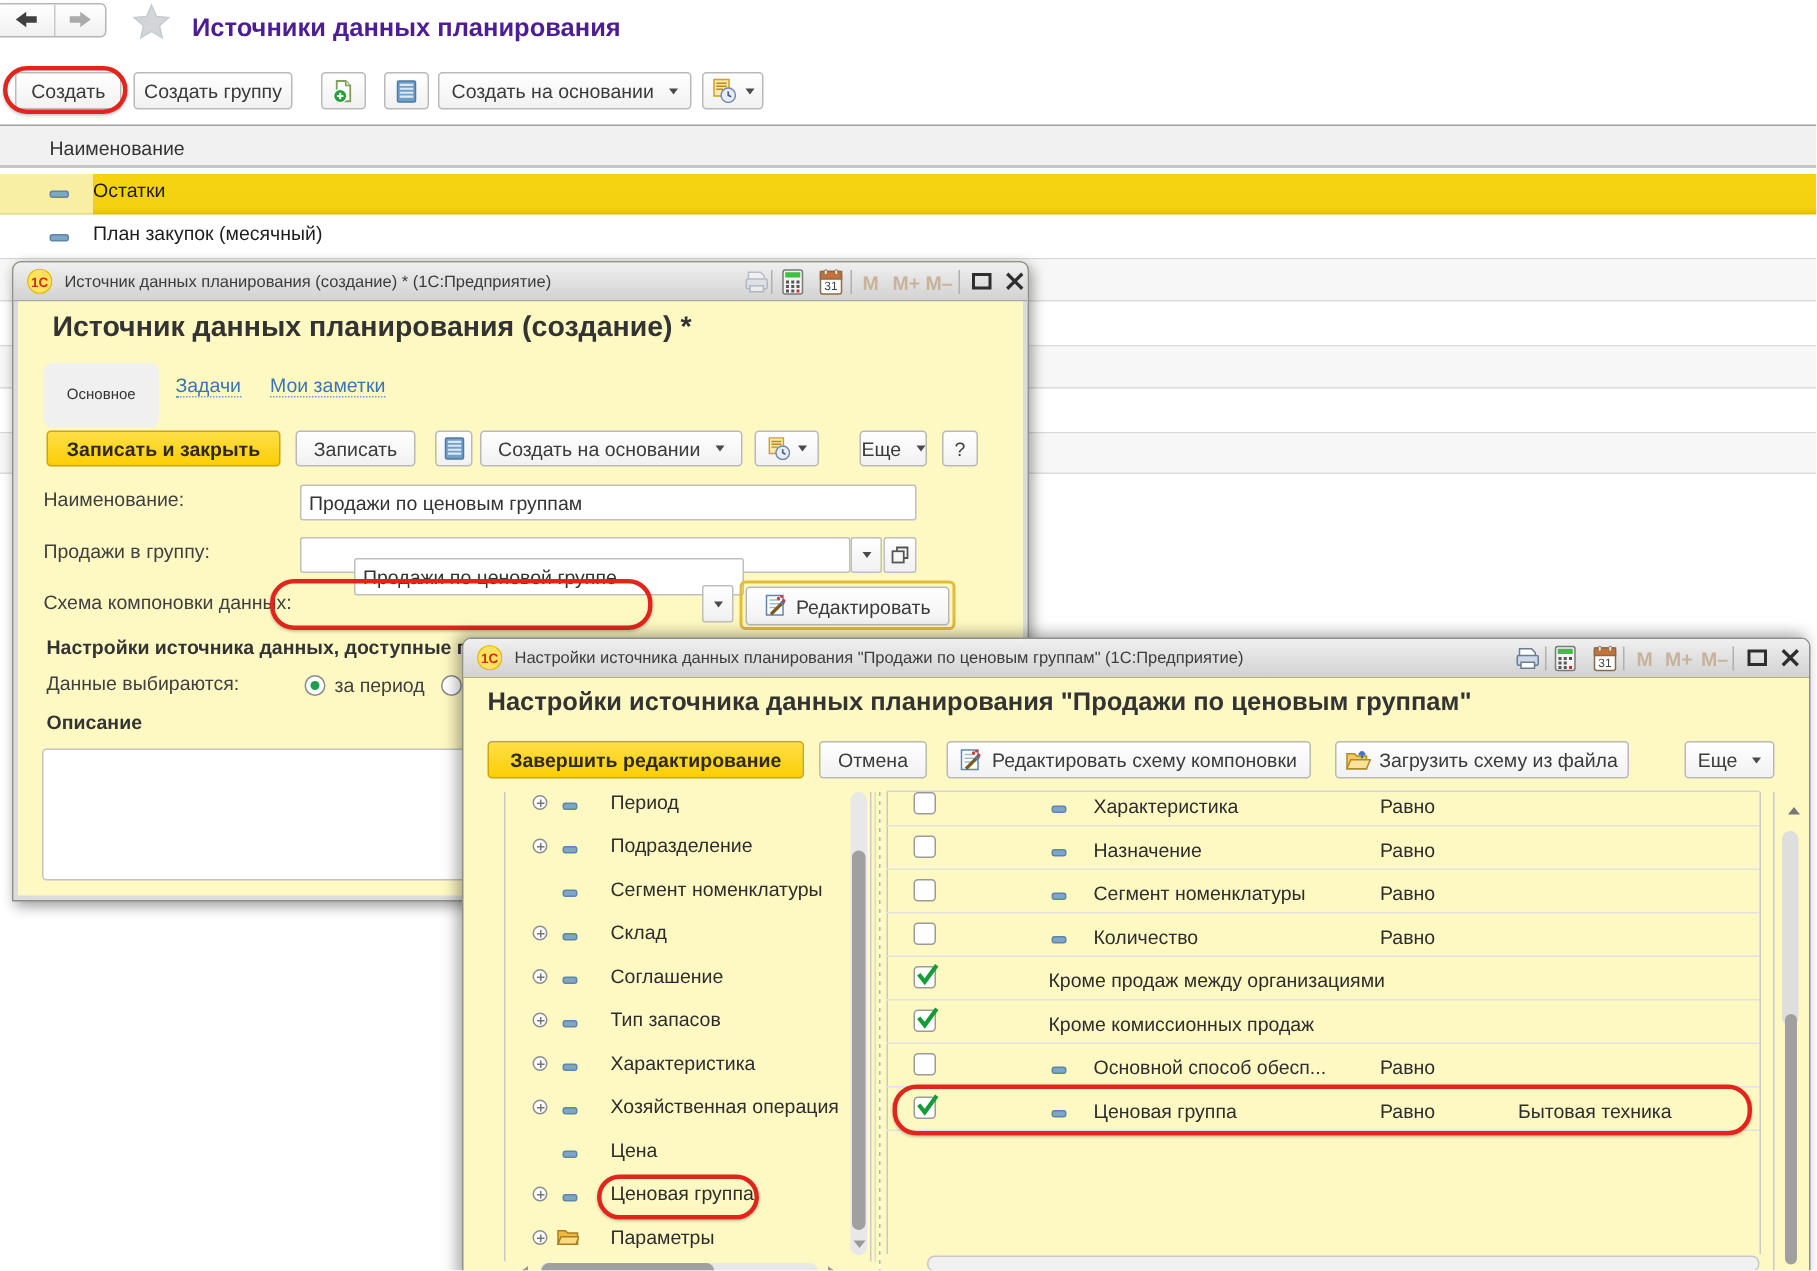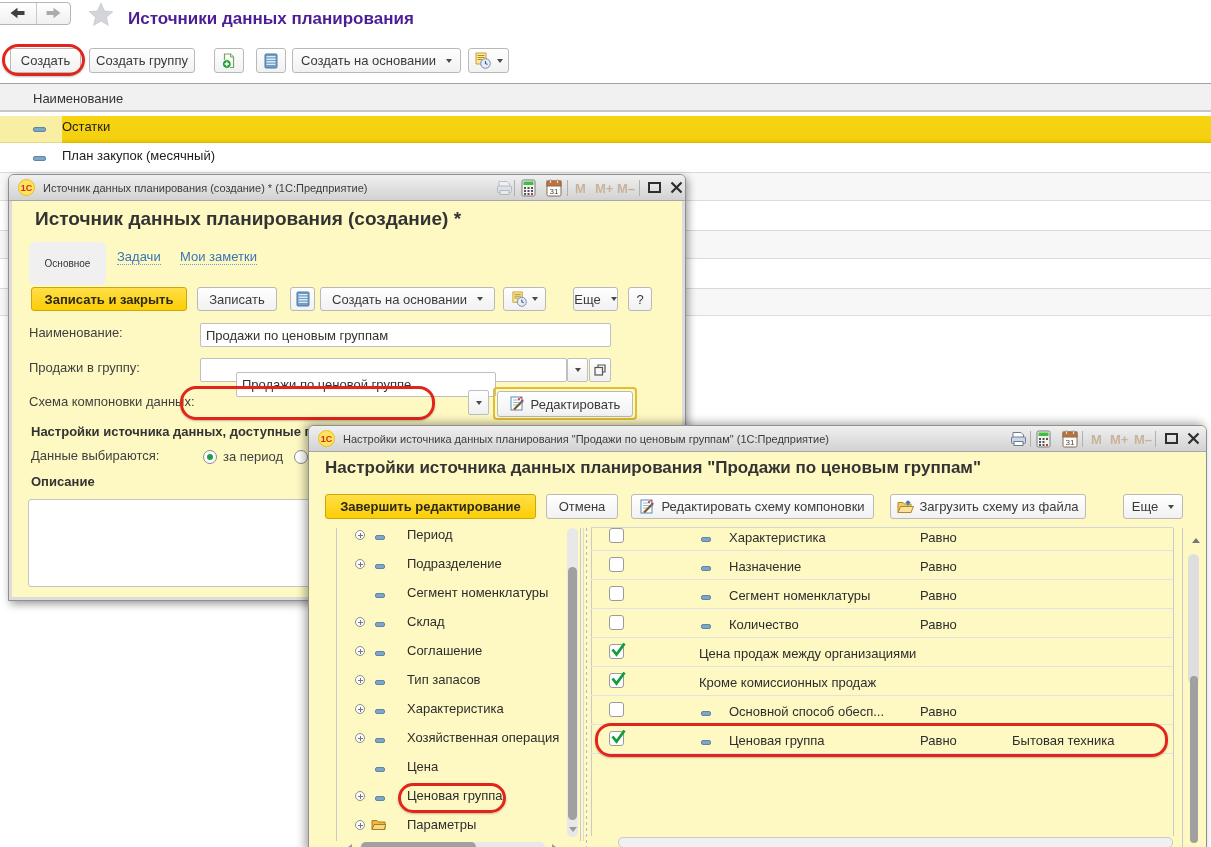--- a/index.html
+++ b/index.html
@@ -349,21 +349,21 @@
       <div class="treetxt" style="left:420px; top:162px;">Сегмент номенклатуры</div>
   <div class="treetxt" style="left:611px; top:162px;">Равно</div>
   <div class="chk" style="left:300px; top:189px;"></div>
   <div class="dash2" style="left:392px; top:197.5px;"></div>
       <div class="treetxt" style="left:420px; top:191px;">Количество</div>
   <div class="treetxt" style="left:611px; top:191px;">Равно</div>
   <div class="chk" style="left:300px; top:218px;"></div>
   <svg class="abs" style="left:299px; top:214px;" width="20" height="20" viewBox="0 0 20 20">
         <path d="M4.5 9.5 L8.5 14.5 L16.5 3.5" fill="none" stroke="#149c38" stroke-width="2.8"></path>
       </svg>
-  <div class="treetxt" style="left:390px; top:220px;">Цена продаж между организациями</div>
+  <div class="treetxt" style="left:390px; top:220px;">Кроме продаж между организациями</div>
   <div class="chk" style="left:300px; top:247px;"></div>
   <svg class="abs" style="left:299px; top:243px;" width="20" height="20" viewBox="0 0 20 20">
         <path d="M4.5 9.5 L8.5 14.5 L16.5 3.5" fill="none" stroke="#149c38" stroke-width="2.8"></path>
       </svg>
   <div class="treetxt" style="left:390px; top:249px;">Кроме комиссионных продаж</div>
   <div class="chk" style="left:300px; top:276px;"></div>
   <div class="dash2" style="left:392px; top:284.5px;"></div>
       <div class="treetxt" style="left:420px; top:278px;">Основной способ обесп...</div>
   <div class="treetxt" style="left:611px; top:278px;">Равно</div>
   <div class="chk" style="left:300px; top:305px;"></div>

